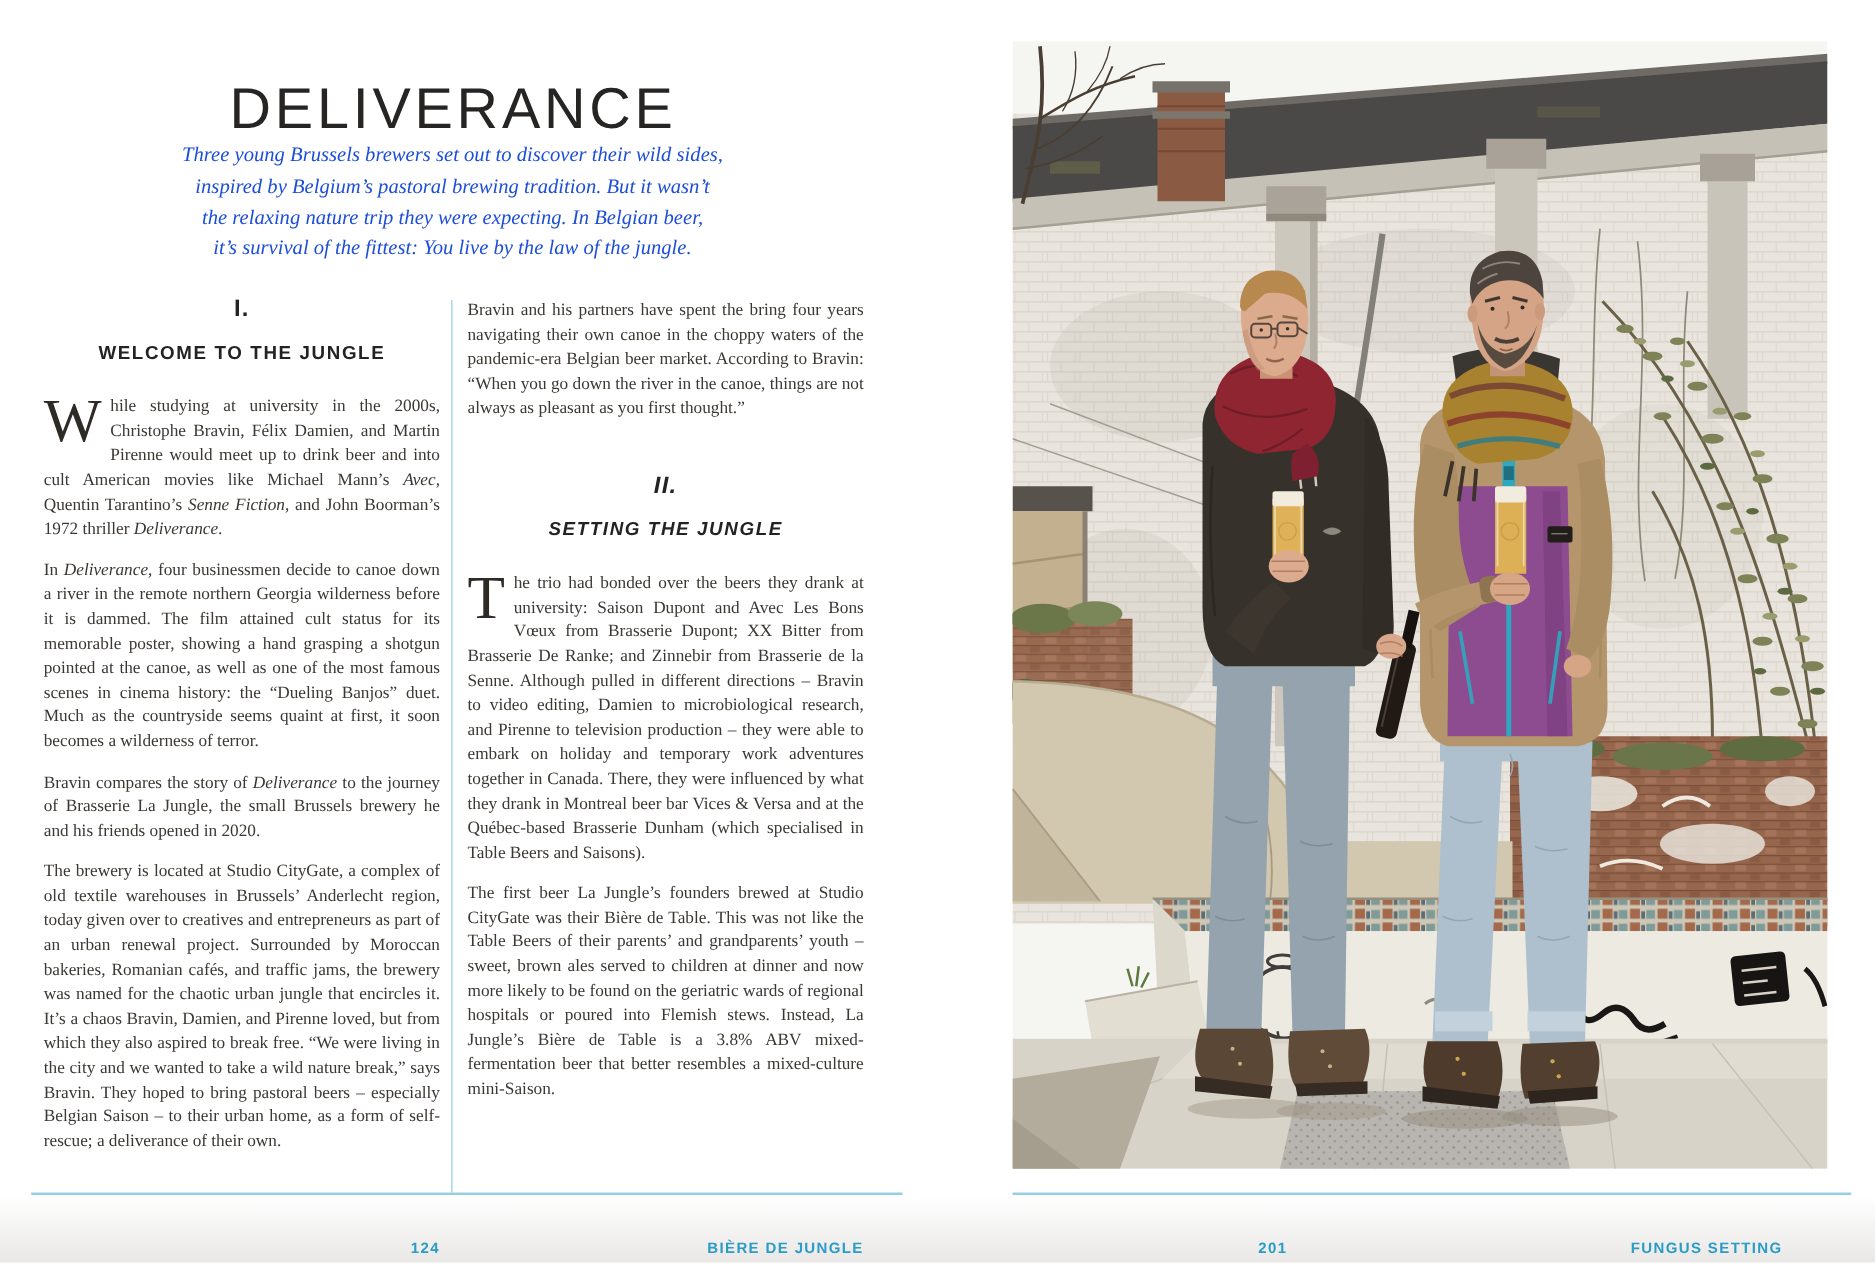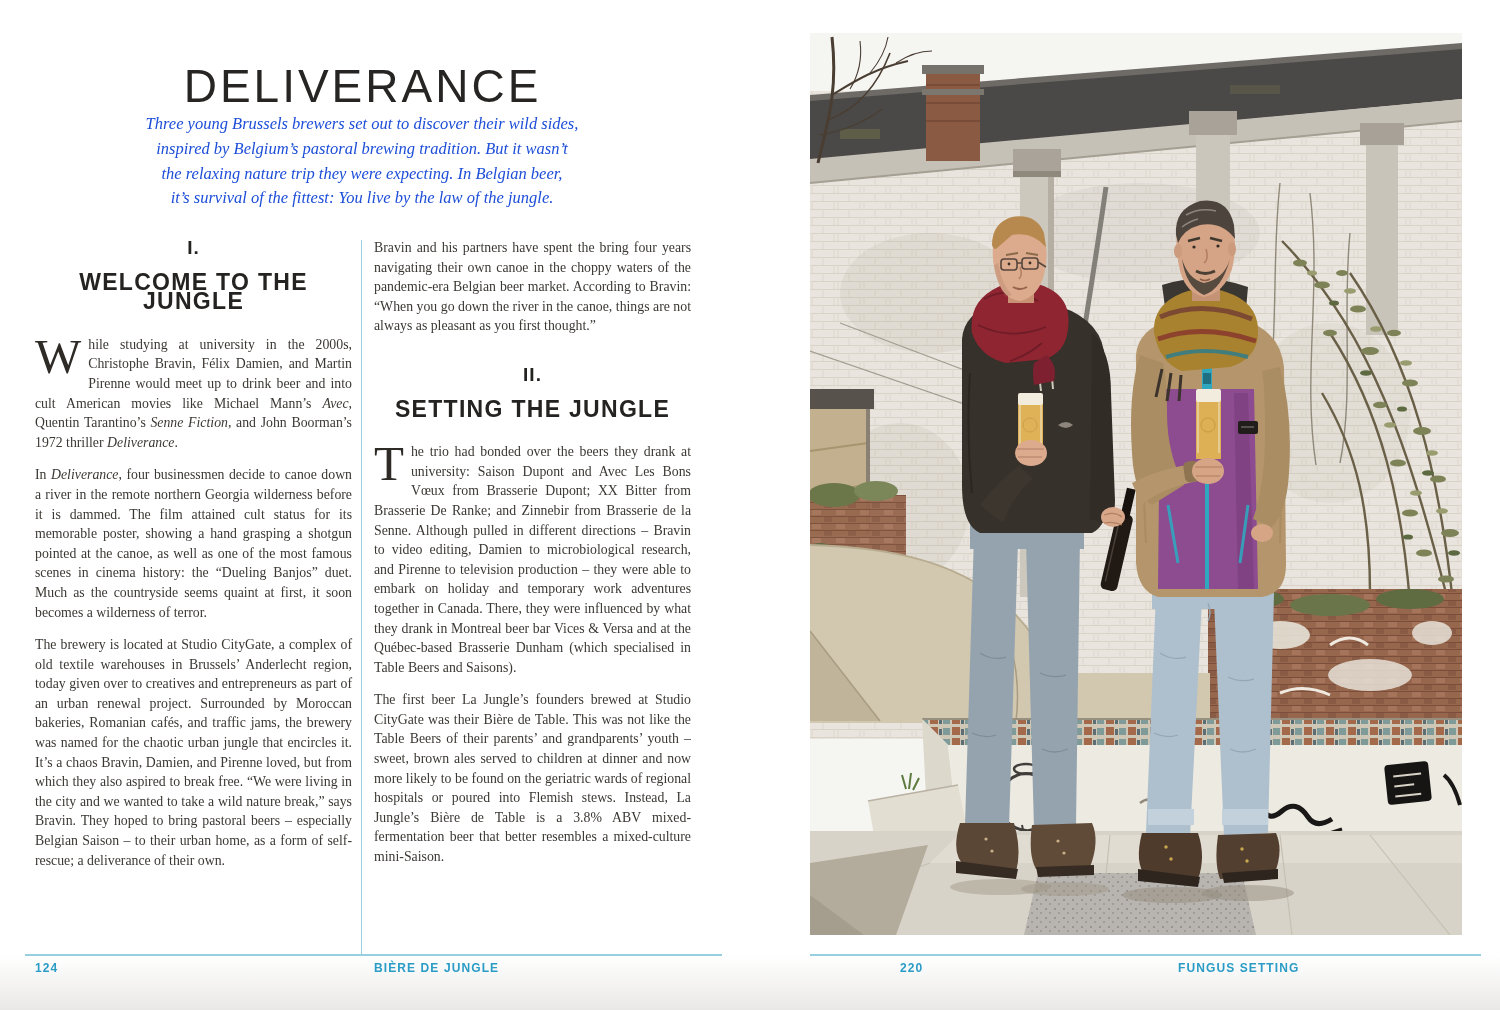--- a/index.html
+++ b/index.html
@@ -19,35 +19,35 @@
     font-style:italic; font-size:16.5px; line-height:1.5; color:#1d4ed8;
     white-space:pre-line;
   }
   .col {
     top:238px; width:317px; font-size:13.8px; line-height:19.6px;
     text-align:justify; color:var(--ink);
   }
   .col-1 { left:35px; } .col-2 { left:374px; }
   .sec { text-align:center; font-family:"Liberation Sans", sans-serif; color:#242321; }
   .sec-num  { font-size:19px; font-weight:700; letter-spacing:1px; margin:0 0 15px 0; }
-  .sec-head { font-size:23px; font-weight:700; letter-spacing:1.3px; margin:0 0 23px 0; }
-  .sec.second { margin-top:29px; }
+  .sec-head { font-size:15px; font-weight:700; letter-spacing:1.3px; margin:0 0 23px 0; }
+  .sec.second { margin-top:43px;font-style:italic; }
   .col p { margin:0 0 13px 0; }
   .dropcap {
     float:left; font-size:49px; line-height:39px; padding:2px 7px 0 0;
     color:#2e2b27;
   }
   .divider { left:361px; top:240px; width:1px; height:714px; background:var(--rule); }
   .rule { top:954px; height:2px; background:var(--rule); z-index:2; }
   .rule-left  { left:25px;  width:697px; }
   .rule-right { left:810px; width:671px; }
   .foot {
-    top:961px; font-family:"Liberation Sans", sans-serif; font-weight:700;
+    top:991px; font-family:"Liberation Sans", sans-serif; font-weight:700;
     font-size:12px; letter-spacing:1.1px; color:var(--accent);
-    text-align:left; z-index:3;
+    text-align:right; z-index:3;
   }
   .foot-page-left   { left:35px;   width:317px; }
   .foot-label-left  { left:374px;  width:317px; }
   .foot-page-right  { left:900px;  width:130px; }
   .foot-label-right { left:1178px; width:248px; }
   .photo { left:810px; top:33px; width:652px; height:902px; margin:0; }
   .photo svg { display:block; width:652px; height:902px; }
   .bottom-shade {
     left:0; top:956px; width:1500px; height:54px; z-index:1;
     background:linear-gradient(180deg, rgba(233,232,230,0) 0%, #e9e8e6 100%);
@@ -69,20 +69,21 @@
 
   <div class="abs divider"></div>
 
   <div class="abs col col-1">
     <div class="sec">
       <div class="sec-num">I.</div>
       <div class="sec-head">WELCOME TO THE JUNGLE</div>
     </div>
     <p><span class="dropcap">W</span><span><span>hile studying at university in the 2000s, Christophe Bravin, Félix Damien, and Martin Pirenne would meet up to drink beer and into cult American movies like Michael Mann’s </span><i>Avec</i><span>, Quentin Tarantino’s </span><i>Senne Fiction</i><span>, and John Boorman’s 1972 thriller </span><i>Deliverance</i><span>.</span></span></p>
     <p><span><span>In </span><i>Deliverance</i><span>, four businessmen decide to canoe down a river in the remote northern Georgia wilderness before it is dammed. The film attained cult status for its memorable poster, showing a hand grasping a shotgun pointed at the canoe, as well as one of the most famous scenes in cinema history: the “Dueling Banjos” duet. Much as the countryside seems quaint at first, it soon becomes a wilderness of terror.</span></span></p>
+    <p><span><span>Bravin compares the story of </span><i>Deliverance</i><span> to the journey of Brasserie La Jungle, the small Brussels brewery he and his friends opened in 2020.</span></span></p>
     <p><span><span>The brewery is located at Studio CityGate, a complex of old textile warehouses in Brussels’ Anderlecht region, today given over to creatives and entrepreneurs as part of an urban renewal project. Surrounded by Moroccan bakeries, Romanian cafés, and traffic jams, the brewery was named for the chaotic urban jungle that encircles it. It’s a chaos Bravin, Damien, and Pirenne loved, but from which they also aspired to break free. “We were living in the city and we wanted to take a wild nature break,” says Bravin. They hoped to bring pastoral beers – especially Belgian Saison – to their urban home, as a form of self-rescue; a deliverance of their own.</span></span></p>
   </div>
 
   <div class="abs col col-2">
     <p><span><span>Bravin and his partners have spent the bring four years navigating their own canoe in the choppy waters of the pandemic-era Belgian beer market. According to Bravin: “When you go down the river in the canoe, things are not always as pleasant as you first thought.”</span></span></p>
     <div class="sec second">
       <div class="sec-num">II.</div>
       <div class="sec-head">SETTING THE JUNGLE</div>
     </div>
     <p><span class="dropcap">T</span><span><span>he trio had bonded over the beers they drank at university: Saison Dupont and Avec Les Bons Vœux from Brasserie Dupont; XX Bitter from Brasserie De Ranke; and Zinnebir from Brasserie de la Senne. Although pulled in different directions – Bravin to video editing, Damien to microbiological research, and Pirenne to television production – they were able to embark on holiday and temporary work adventures together in Canada. There, they were influenced by what they drank in Montreal beer bar Vices &amp; Versa and at the Québec-based Brasserie Dunham (which specialised in Table Beers and Saisons).</span></span></p>
@@ -406,15 +407,15 @@
           <path d="M388 364 v56 M409 364 v56" stroke="#f0e8d3" stroke-width="1.4" opacity="0.7"></path>
           <circle cx="398" cy="392" r="7" stroke="#c3953f" fill="none" opacity="0.8"></circle>
         </g>
         <ellipse cx="398" cy="438" rx="16" ry="13" fill="#d6a586"></ellipse>
         <path d="M385 434 h27 M386 443 h24" stroke="#b27c60" stroke-width="1.2" fill="none"></path>
       </g>
     </svg>
   </figure>
 
   <div class="abs rule rule-right"></div>
-  <div class="abs foot foot-page-right">220</div>
+  <div class="abs foot foot-page-right">201</div>
   <div class="abs foot foot-label-right">FUNGUS SETTING</div>
 </div>
 
 </body></html>

